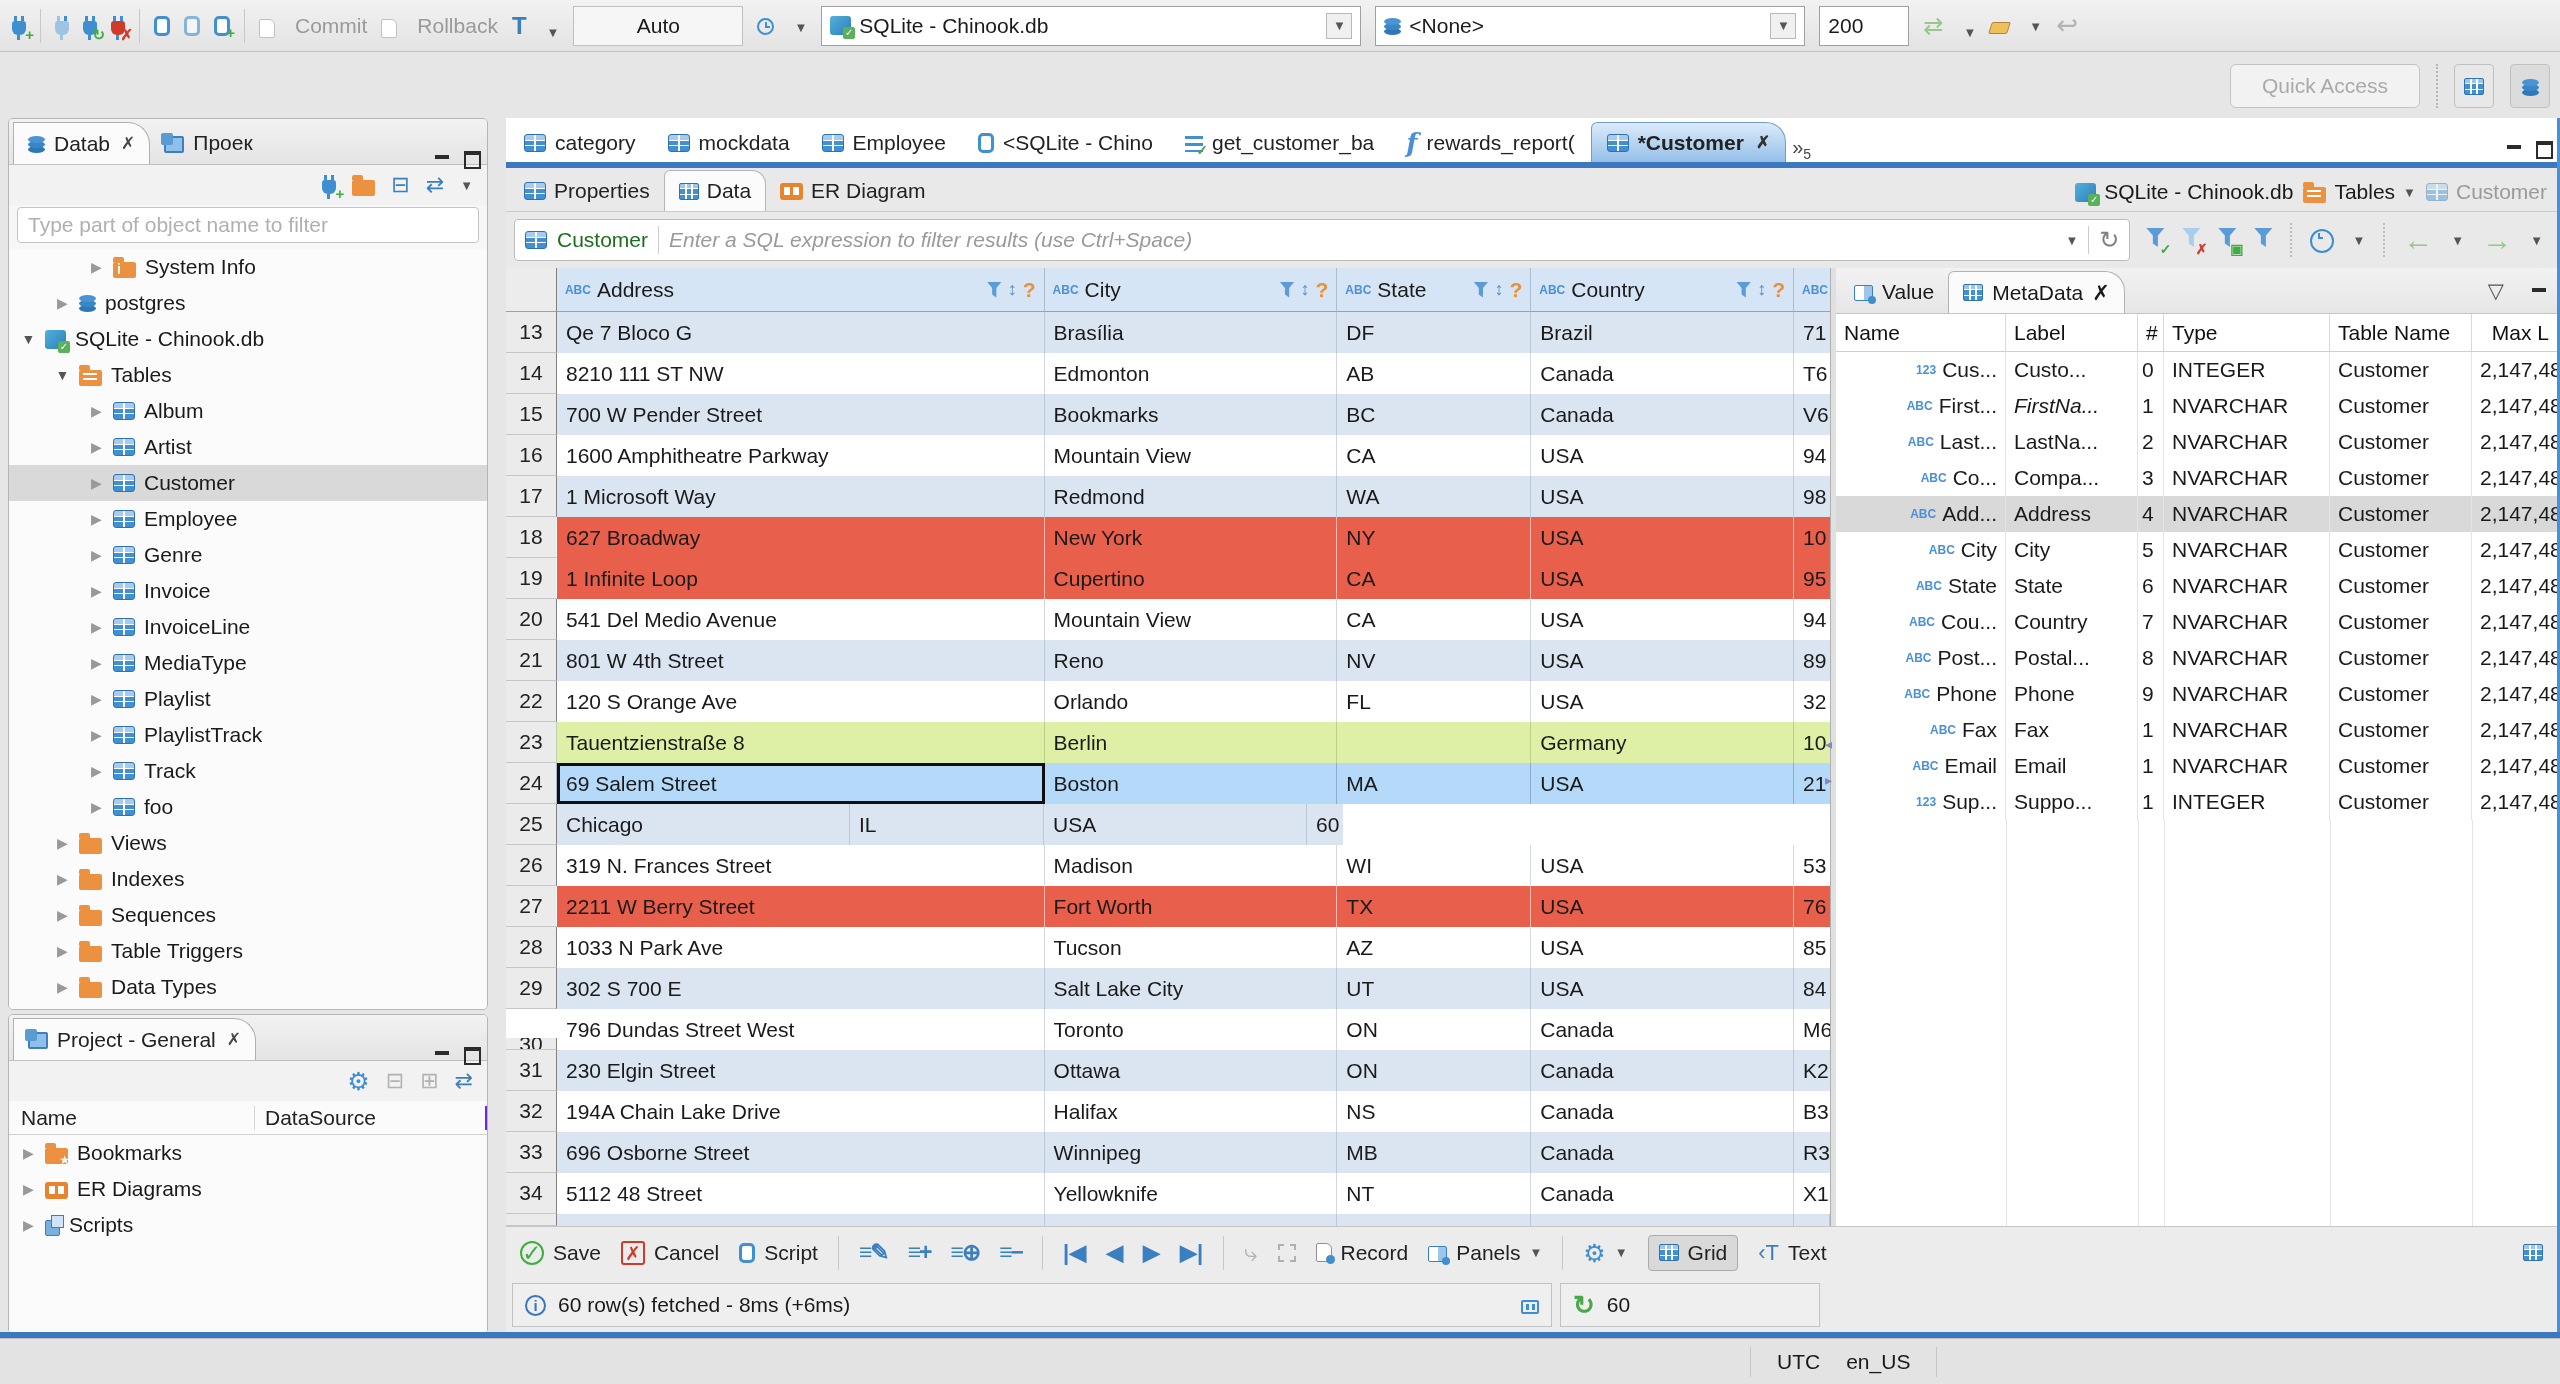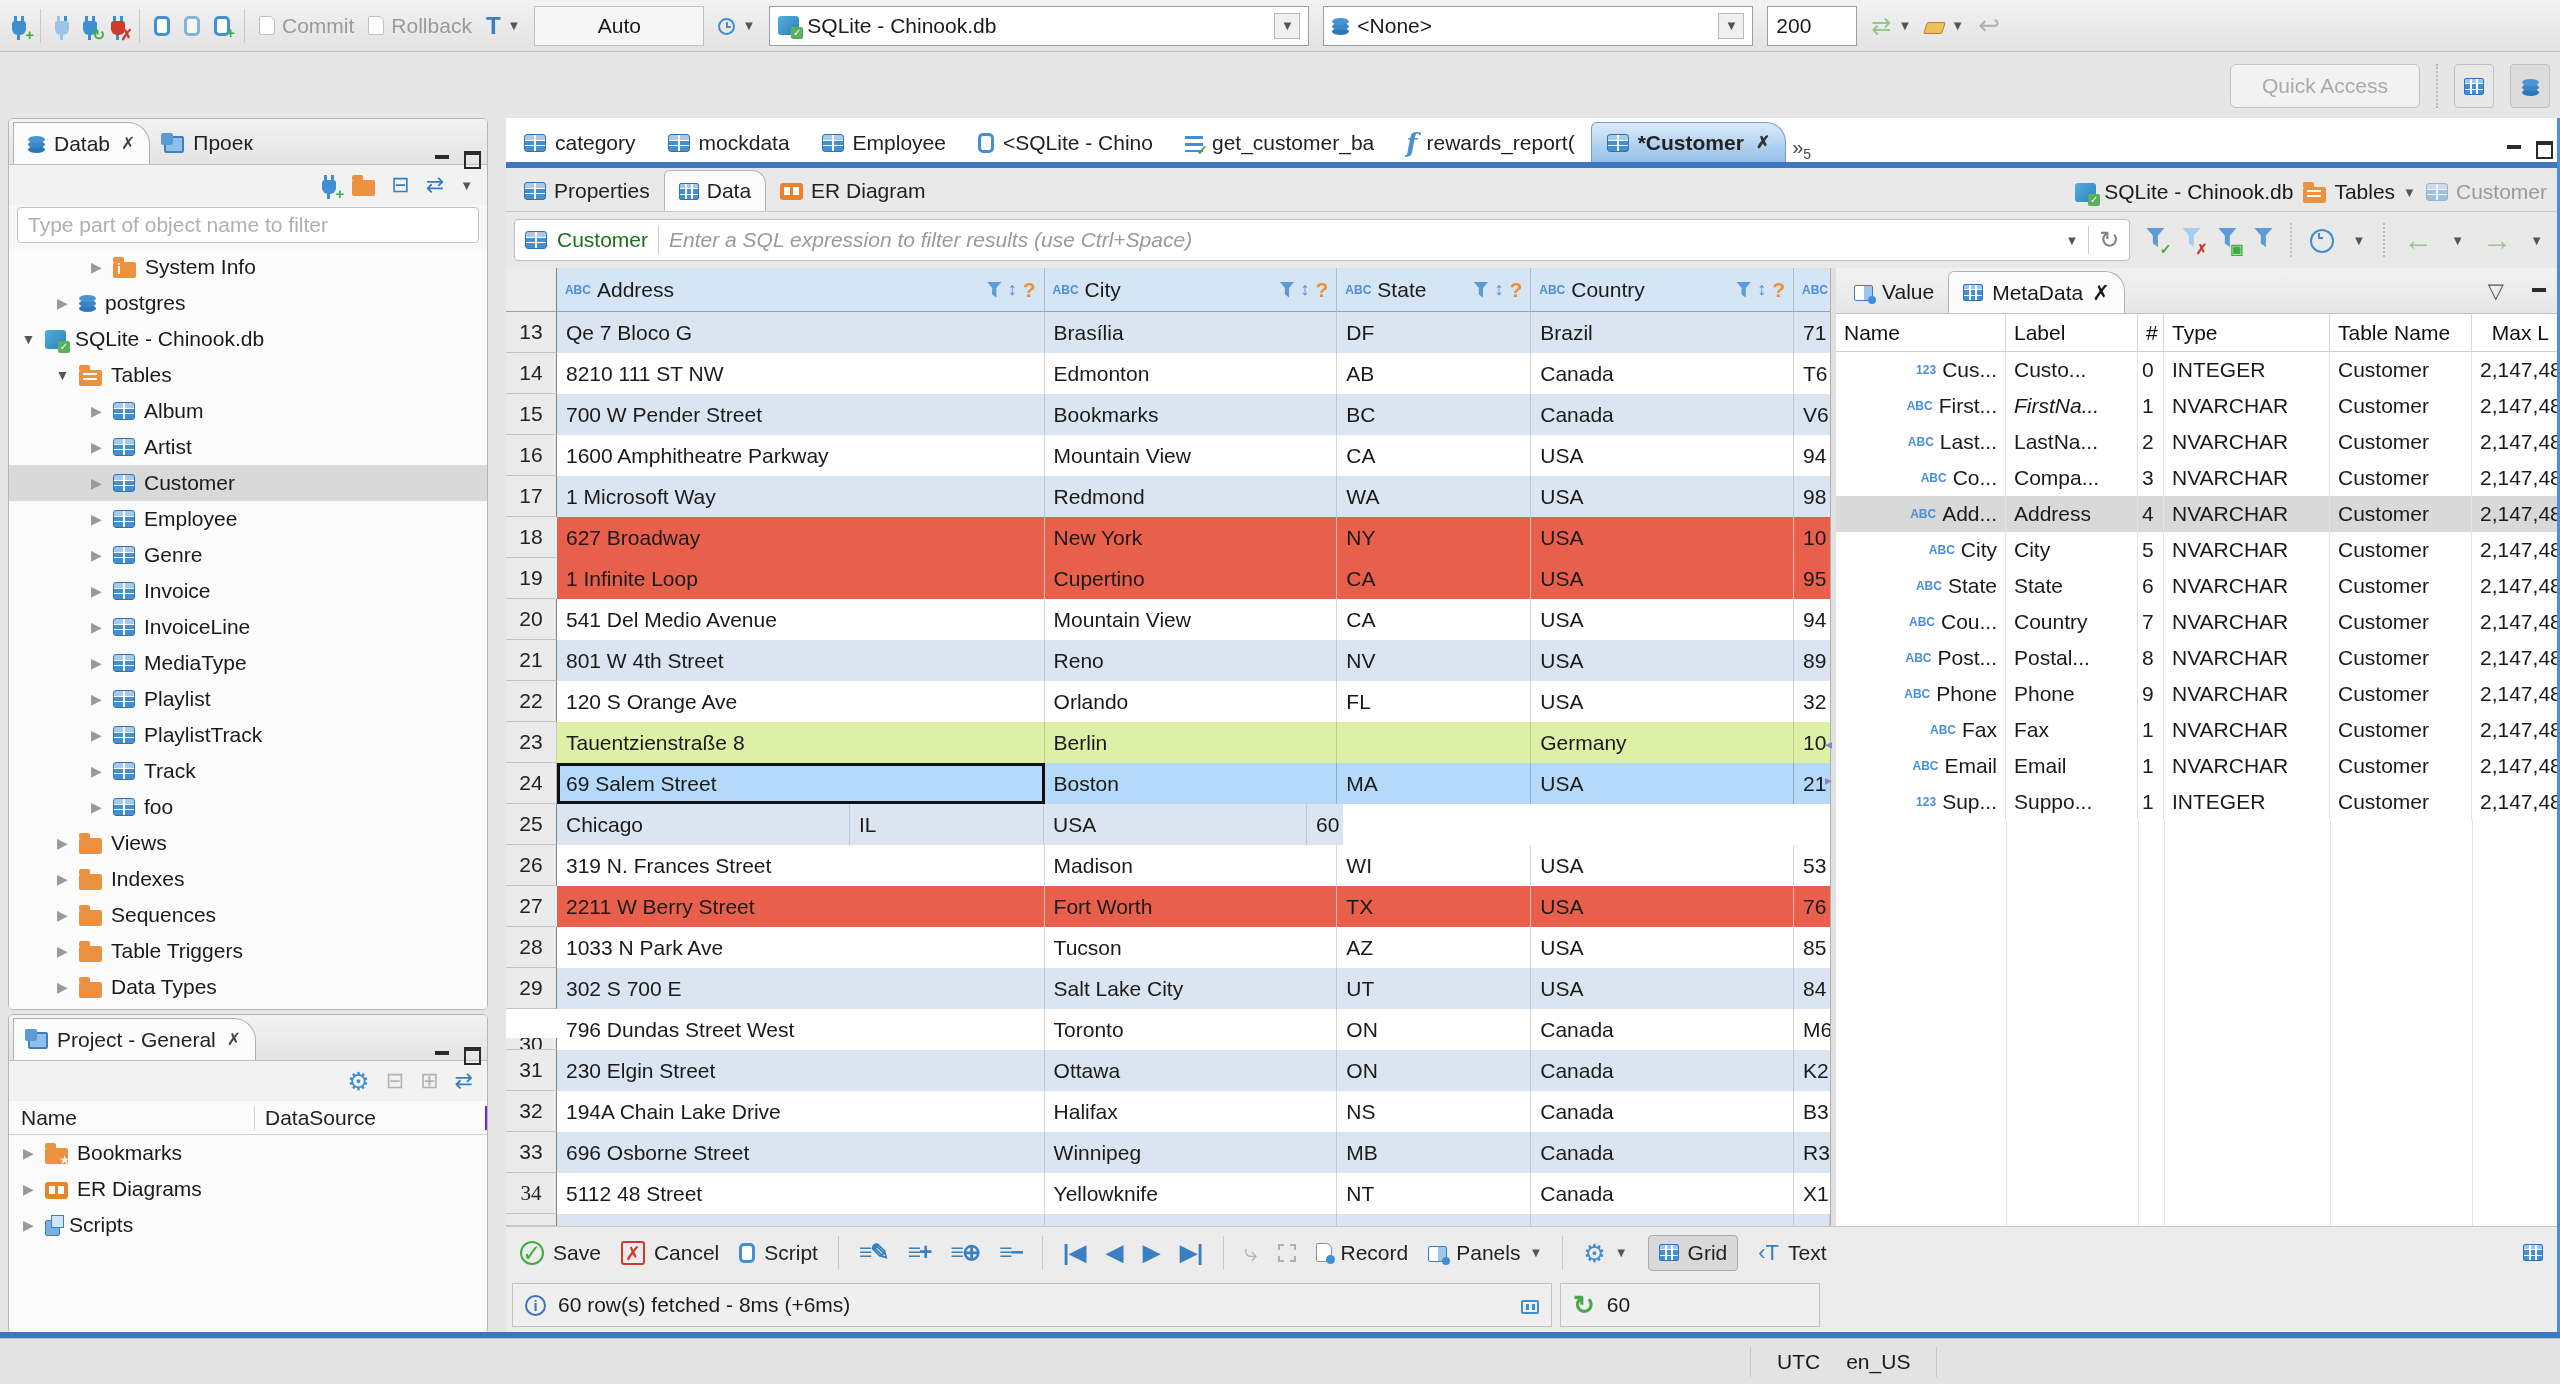--- a/index.html
+++ b/index.html
@@ -69,21 +69,21 @@
   .wmax::after{content:"";position:absolute;left:0;top:-1px;width:13px;height:12px;border:2px solid #2b2b2b;border-top-width:4px}
   .info-ic{width:21px;height:21px;border:2px solid #3f74b8;border-radius:50%;color:#3f74b8;font-weight:bold;
       text-align:center;line-height:18px;font-size:15px;flex:none}
   .gear{color:#3f8fd0;font-size:25px;line-height:20px}
   .blue{color:#3a7fc0}.grayed{color:#b2b2b2}.green{color:#96c88a}
 
   
   #toolbar{position:absolute;left:0;top:0;width:2560px;height:52px;display:flex;align-items:center;gap:14px;
       padding:0 12px;background:linear-gradient(#f2f2f2,#e3e3e3);border-bottom:1px solid #c2c2c2}
   .tsep{width:1px;height:34px;background:#c8c8c8}
-  .tbtn{display:flex;align-items:center;gap:7px}
+  .tbtn{display:flex;align-items:flex-end;gap:20px}
   .tlabel{color:#9a9a9a}
   .combo{display:flex;align-items:center;gap:8px;background:#fff;border:1px solid #a0a0a0;height:40px;padding:0 8px}
   .combo .arrowbox{width:26px;height:26px;border:1px solid #b8b8b8;background:#f0f0f0;color:#555;
       text-align:center;line-height:24px;font-size:13px;margin-left:auto}
   #auto-combo{background:#f6f6f6;border:1px solid #c0c0c0;height:40px;width:170px;display:flex;align-items:center;justify-content:center}
   #quickrow{position:absolute;right:10px;top:58px;height:56px;display:flex;align-items:center;gap:16px}
   #quick-access{width:190px;height:44px;border:1px solid #c4c4c4;border-radius:6px;background:#f2f2f2;
       color:#aaa;display:flex;align-items:center;justify-content:center}
   .vdots{width:1px;height:44px;border-left:2px dotted #b8b8b8}
   .persp{width:40px;height:44px;border:1px solid #c0c0c0;border-radius:4px;background:#e8e8e8;
@@ -741,21 +741,21 @@
             </div>
             <div class="grow r-stripe">
               <div class="cell rnum" style="width: 51px;">33</div>
               <div class="cell nw" style="width: 488px;">696 Osborne Street</div>
               <div class="cell nw" style="width: 293px;">Winnipeg</div>
               <div class="cell nw" style="width: 194px;">MB</div>
               <div class="cell nw" style="width: 263px;">Canada</div>
               <div class="cell nw" style="width: 36px; border-right: none;">R3</div>
             </div>
             <div class="grow r-white">
-              <div class="cell rnum" style="width: 51px; font-family: Liberation Serif, serif;">34</div>
+              <div class="cell rnum" style="width: 51px;">34</div>
               <div class="cell nw" style="width: 488px;">5112 48 Street</div>
               <div class="cell nw" style="width: 293px;">Yellowknife</div>
               <div class="cell nw" style="width: 194px;">NT</div>
               <div class="cell nw" style="width: 263px;">Canada</div>
               <div class="cell nw" style="width: 36px; border-right: none;">X1</div>
             </div>
             <div class="grow r-stripe" style="height: 12px; overflow: hidden;">
               <div class="cell rnum" style="width: 51px;"></div>
               <div class="cell" style="width: 488px;"></div>
               <div class="cell" style="width: 293px;"></div>

